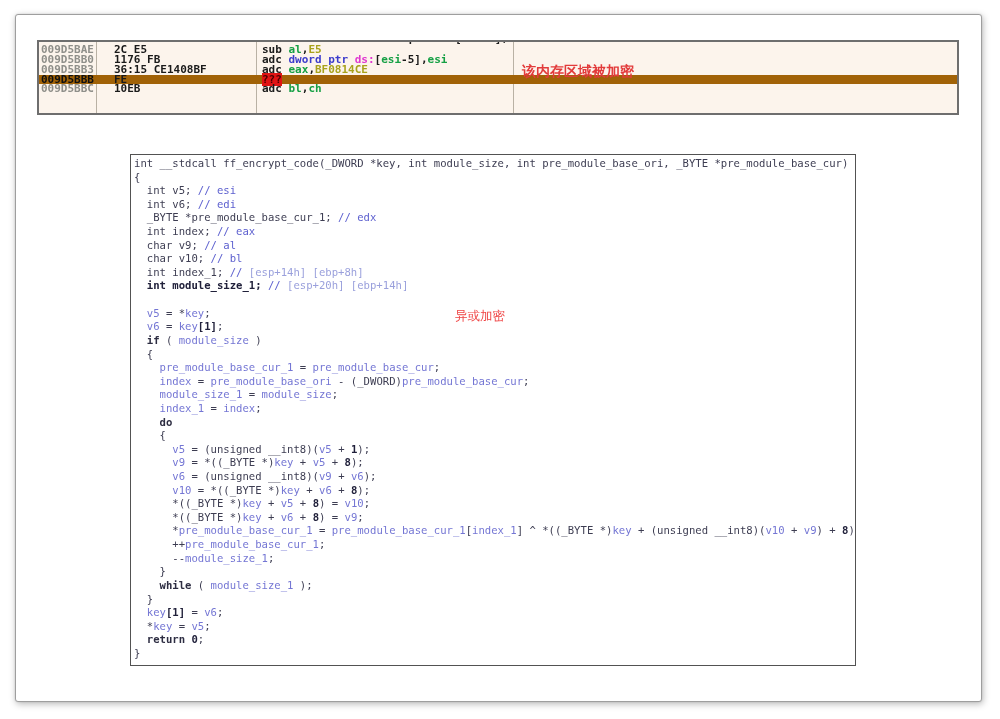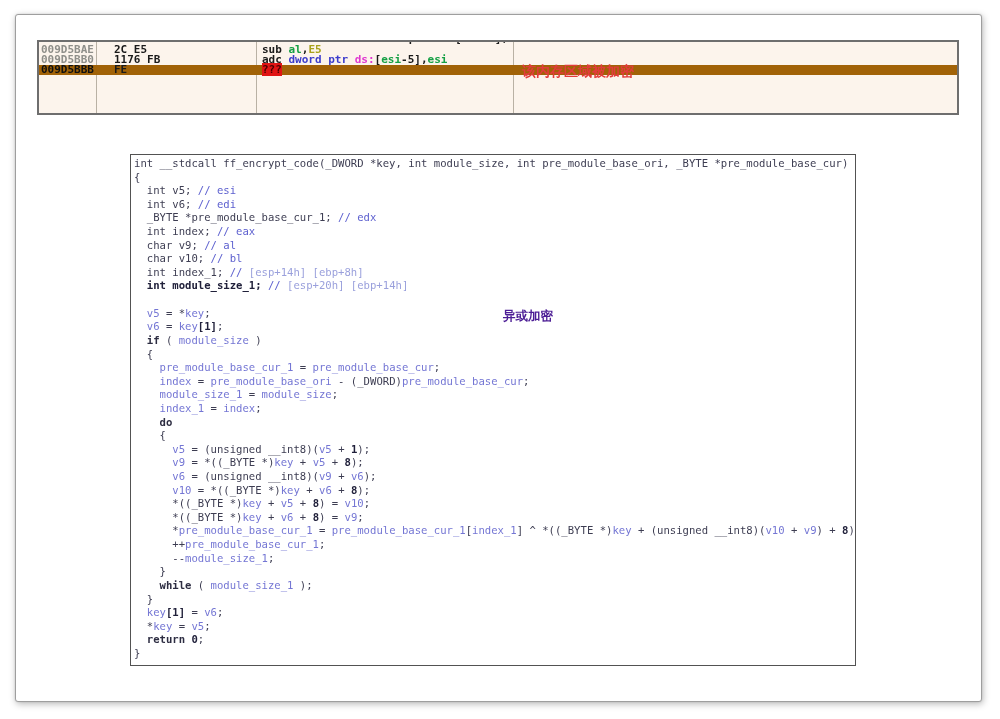--- a/index.html
+++ b/index.html
@@ -36,40 +36,42 @@
 
   
   .decomp{position:absolute;left:114px;top:139px;width:726px;height:512px;background:#ffffff;
           border:1px solid #525252;box-sizing:border-box;overflow:hidden;}
   .code{position:absolute;left:3px;top:2px;right:0;font-size:10.6px;line-height:13.62px;
         white-space:pre;}
   .cl{height:13.62px;}
   .p{color:#3d3d52;} .k{color:#2d2d42;font-weight:bold;} .v{color:#7476d4;}
   .n{color:#20203a;font-weight:bold;} .b{color:#20203a;font-weight:bold;}
   .c{color:#5d60cf;} .cb{color:#9aa0dc;}
-  .note2{position:absolute;left:324px;top:153px;font-size:12.5px;font-weight:bold;
-         color:#4c1d95;font-family:"Liberation Sans",sans-serif;white-space:nowrap;margin-left:48px;}
+  .note2{position:absolute;left:324px;top:153px;font-size:12.5px;font-weight:normal;
+         color:#ef4444;font-family:"Liberation Sans",sans-serif;white-space:nowrap;}
 </style>
 </head>
 <body>
 
 <div class="page">
   <div class="card">
 
     <div class="disasm">
       <div class="vline" style="left:57px"></div>
       <div class="vline" style="left:217px"></div>
       <div class="vline" style="left:474px"></div>
       <div class="clipstrip">
         <span>dword ptr ds:[esi-5],esi</span>
       </div>
       <div class="drows" id="disasm-rows">
           <div class="drow"><div class="c-addr">009D5BAE</div><div class="c-bytes"><span class="dm">2C E5</span></div><div class="c-instr"><span class="dm">sub </span><span class="dr">al</span><span class="dm">,</span><span class="di">E5</span></div><div class="c-comm"></div></div>
           <div class="drow"><div class="c-addr">009D5BB0</div><div class="c-bytes"><span class="dm">1176 FB</span></div><div class="c-instr"><span class="dm">adc </span><span class="dp">dword ptr </span><span class="dsg">ds:</span><span class="dm">[</span><span class="dr">esi</span><span class="dm">-5],</span><span class="dr">esi</span></div><div class="c-comm"></div></div>
+          <div class="drow"><div class="c-addr">009D5BB3</div><div class="c-bytes"><span class="dm">36:15 CE1408BF</span></div><div class="c-instr"><span class="dm">adc </span><span class="dr">eax</span><span class="dm">,</span><span class="di">BF0814CE</span></div><div class="c-comm"></div></div>
           <div class="drow selected"><div class="c-addr">009D5BBB</div><div class="c-bytes"><span class="dm">FE</span></div><div class="c-instr"><span class="dq">???</span></div><div class="c-comm"></div></div>
+          <div class="drow"><div class="c-addr">009D5BBC</div><div class="c-bytes"><span class="dm">10EB</span></div><div class="c-instr"><span class="dm">adc </span><span class="dr">bl</span><span class="dm">,</span><span class="dr">ch</span></div><div class="c-comm"></div></div>
         </div>
       <div class="note1">该内存区域被加密</div>
     </div>
 
     <div class="decomp">
       <div class="code" id="code-lines"><div class="cl"><span class="p">int __stdcall ff_encrypt_code(_DWORD *key, int module_size, int pre_module_base_ori, _BYTE *pre_module_base_cur)</span></div><div class="cl"><span class="p">{</span></div><div class="cl"><span class="p">  int v5; </span><span class="c">// esi</span></div><div class="cl"><span class="p">  int v6; </span><span class="c">// edi</span></div><div class="cl"><span class="p">  _BYTE *pre_module_base_cur_1; </span><span class="c">// edx</span></div><div class="cl"><span class="p">  int index; </span><span class="c">// eax</span></div><div class="cl"><span class="p">  char v9; </span><span class="c">// al</span></div><div class="cl"><span class="p">  char v10; </span><span class="c">// bl</span></div><div class="cl"><span class="p">  int index_1; </span><span class="c">// </span><span class="cb">[esp+14h] [ebp+8h]</span></div><div class="cl"><span class="b">  int module_size_1; </span><span class="c">// </span><span class="cb">[esp+20h] [ebp+14h]</span></div><div class="cl"><span class="p"></span></div><div class="cl"><span class="p">  </span><span class="v">v5</span><span class="p"> = *</span><span class="v">key</span><span class="p">;</span></div><div class="cl"><span class="p">  </span><span class="v">v6</span><span class="p"> = </span><span class="v">key</span><span class="n">[1]</span><span class="p">;</span></div><div class="cl"><span class="p">  </span><span class="k">if</span><span class="p"> ( </span><span class="v">module_size</span><span class="p"> )</span></div><div class="cl"><span class="p">  {</span></div><div class="cl"><span class="p">    </span><span class="v">pre_module_base_cur_1</span><span class="p"> = </span><span class="v">pre_module_base_cur</span><span class="p">;</span></div><div class="cl"><span class="p">    </span><span class="v">index</span><span class="p"> = </span><span class="v">pre_module_base_ori</span><span class="p"> - (_DWORD)</span><span class="v">pre_module_base_cur</span><span class="p">;</span></div><div class="cl"><span class="p">    </span><span class="v">module_size_1</span><span class="p"> = </span><span class="v">module_size</span><span class="p">;</span></div><div class="cl"><span class="p">    </span><span class="v">index_1</span><span class="p"> = </span><span class="v">index</span><span class="p">;</span></div><div class="cl"><span class="p">    </span><span class="k">do</span></div><div class="cl"><span class="p">    {</span></div><div class="cl"><span class="p">      </span><span class="v">v5</span><span class="p"> = (unsigned __int8)(</span><span class="v">v5</span><span class="p"> + </span><span class="n">1</span><span class="p">);</span></div><div class="cl"><span class="p">      </span><span class="v">v9</span><span class="p"> = *((_BYTE *)</span><span class="v">key</span><span class="p"> + </span><span class="v">v5</span><span class="p"> + </span><span class="n">8</span><span class="p">);</span></div><div class="cl"><span class="p">      </span><span class="v">v6</span><span class="p"> = (unsigned __int8)(</span><span class="v">v9</span><span class="p"> + </span><span class="v">v6</span><span class="p">);</span></div><div class="cl"><span class="p">      </span><span class="v">v10</span><span class="p"> = *((_BYTE *)</span><span class="v">key</span><span class="p"> + </span><span class="v">v6</span><span class="p"> + </span><span class="n">8</span><span class="p">);</span></div><div class="cl"><span class="p">      *((_BYTE *)</span><span class="v">key</span><span class="p"> + </span><span class="v">v5</span><span class="p"> + </span><span class="n">8</span><span class="p">) = </span><span class="v">v10</span><span class="p">;</span></div><div class="cl"><span class="p">      *((_BYTE *)</span><span class="v">key</span><span class="p"> + </span><span class="v">v6</span><span class="p"> + </span><span class="n">8</span><span class="p">) = </span><span class="v">v9</span><span class="p">;</span></div><div class="cl"><span class="p">      *</span><span class="v">pre_module_base_cur_1</span><span class="p"> = </span><span class="v">pre_module_base_cur_1</span><span class="p">[</span><span class="v">index_1</span><span class="p">] ^ *((_BYTE *)</span><span class="v">key</span><span class="p"> + (unsigned __int8)(</span><span class="v">v10</span><span class="p"> + </span><span class="v">v9</span><span class="p">) + </span><span class="n">8</span><span class="p">);</span></div><div class="cl"><span class="p">      ++</span><span class="v">pre_module_base_cur_1</span><span class="p">;</span></div><div class="cl"><span class="p">      --</span><span class="v">module_size_1</span><span class="p">;</span></div><div class="cl"><span class="p">    }</span></div><div class="cl"><span class="p">    </span><span class="k">while</span><span class="p"> ( </span><span class="v">module_size_1</span><span class="p"> );</span></div><div class="cl"><span class="p">  }</span></div><div class="cl"><span class="p">  </span><span class="v">key</span><span class="n">[1]</span><span class="p"> = </span><span class="v">v6</span><span class="p">;</span></div><div class="cl"><span class="p">  *</span><span class="v">key</span><span class="p"> = </span><span class="v">v5</span><span class="p">;</span></div><div class="cl"><span class="p">  </span><span class="k">return</span><span class="p"> </span><span class="n">0</span><span class="p">;</span></div><div class="cl"><span class="p">}</span></div></div>
       <div class="note2">异或加密</div>
     </div>
 
   </div>

